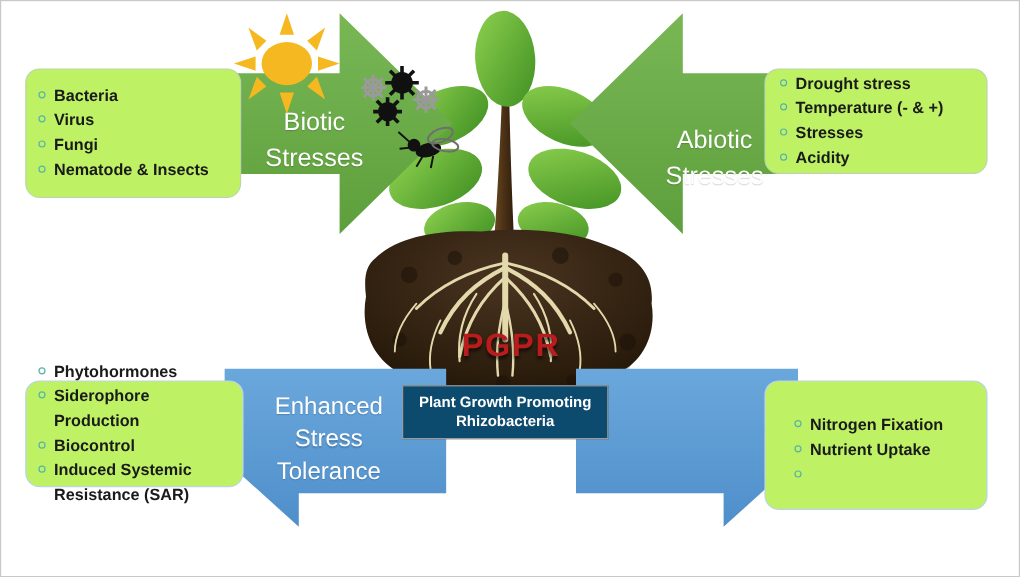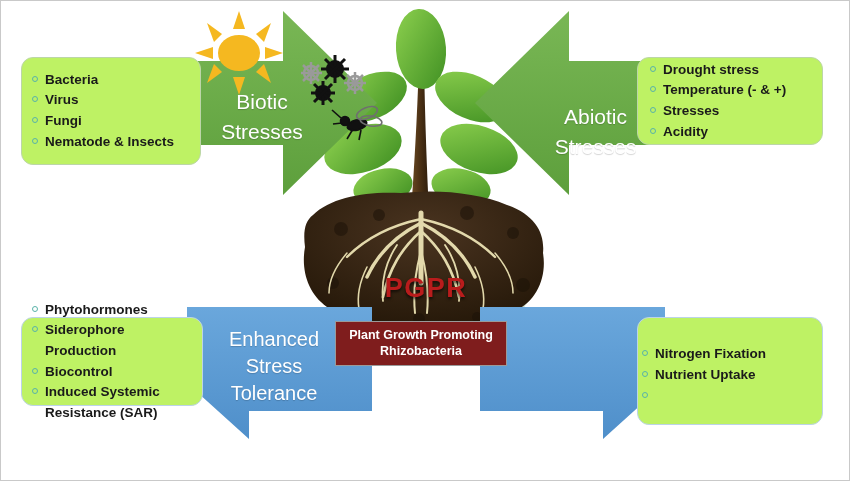--- a/index.html
+++ b/index.html
@@ -47,21 +47,21 @@
     border:1.4px solid #59b3a9;
     box-sizing:border-box;
     margin-right:7px;
     margin-top:6px;
     flex:none;
   }
 
   #box-biotic{left:20px;top:56px;width:180px;height:108px;padding:6px 8px 6px 10px;}
   #box-abiotic{left:636px;top:56px;width:186px;height:88px;padding:6px 8px 6px 12px;}
   #box-tolerance{left:20px;top:316px;width:182px;height:89px;padding:6px 6px 6px 10px;}
-  #box-nutrient{left:636px;top:316px;width:186px;height:108px;padding:6px 8px 6px 4px;}
+  #box-nutrient{left:636px;top:316px;width:186px;height:108px;padding:6px 8px 6px 24px;}
 
   
   .arrow{position:absolute;z-index:4;}
   .arrow-label{
     position:absolute;
     z-index:5;
     color:#ffffff;
     font-size:21px;
     text-align:center;
     line-height:1.42;
@@ -99,21 +99,21 @@
     color:#b91c1c;
     letter-spacing:1.5px;
     text-shadow:0 2px 3px rgba(0,0,0,.65);
     z-index:8;
     pointer-events:none;
   }
   #caption-box{
     position:absolute;
     left:334px;top:320px;
     width:170px;height:43px;
-    background:#7f1d1d;
+    background:#0c4a6e;
     border:1px solid #9a9a9a;
     display:flex;align-items:center;justify-content:center;
     z-index:9;
   }
   #caption-box span{
     color:#ffffff;
     font-size:12.5px;
     font-weight:bold;
     text-align:center;
     line-height:1.25;

